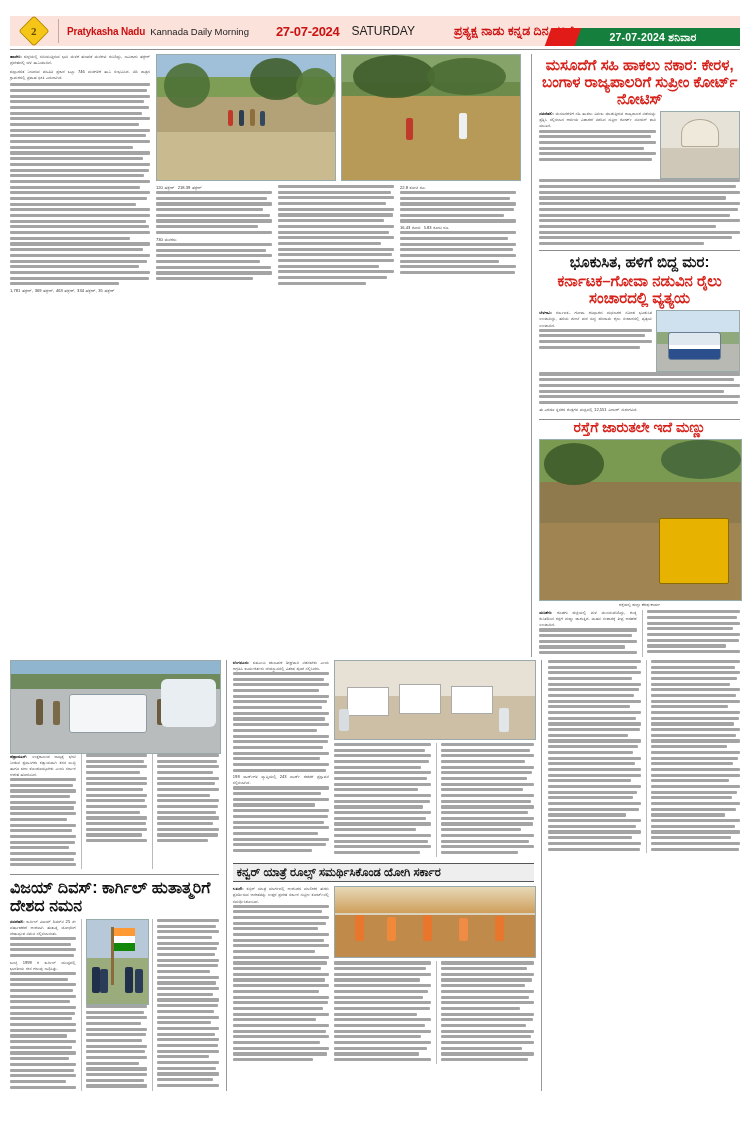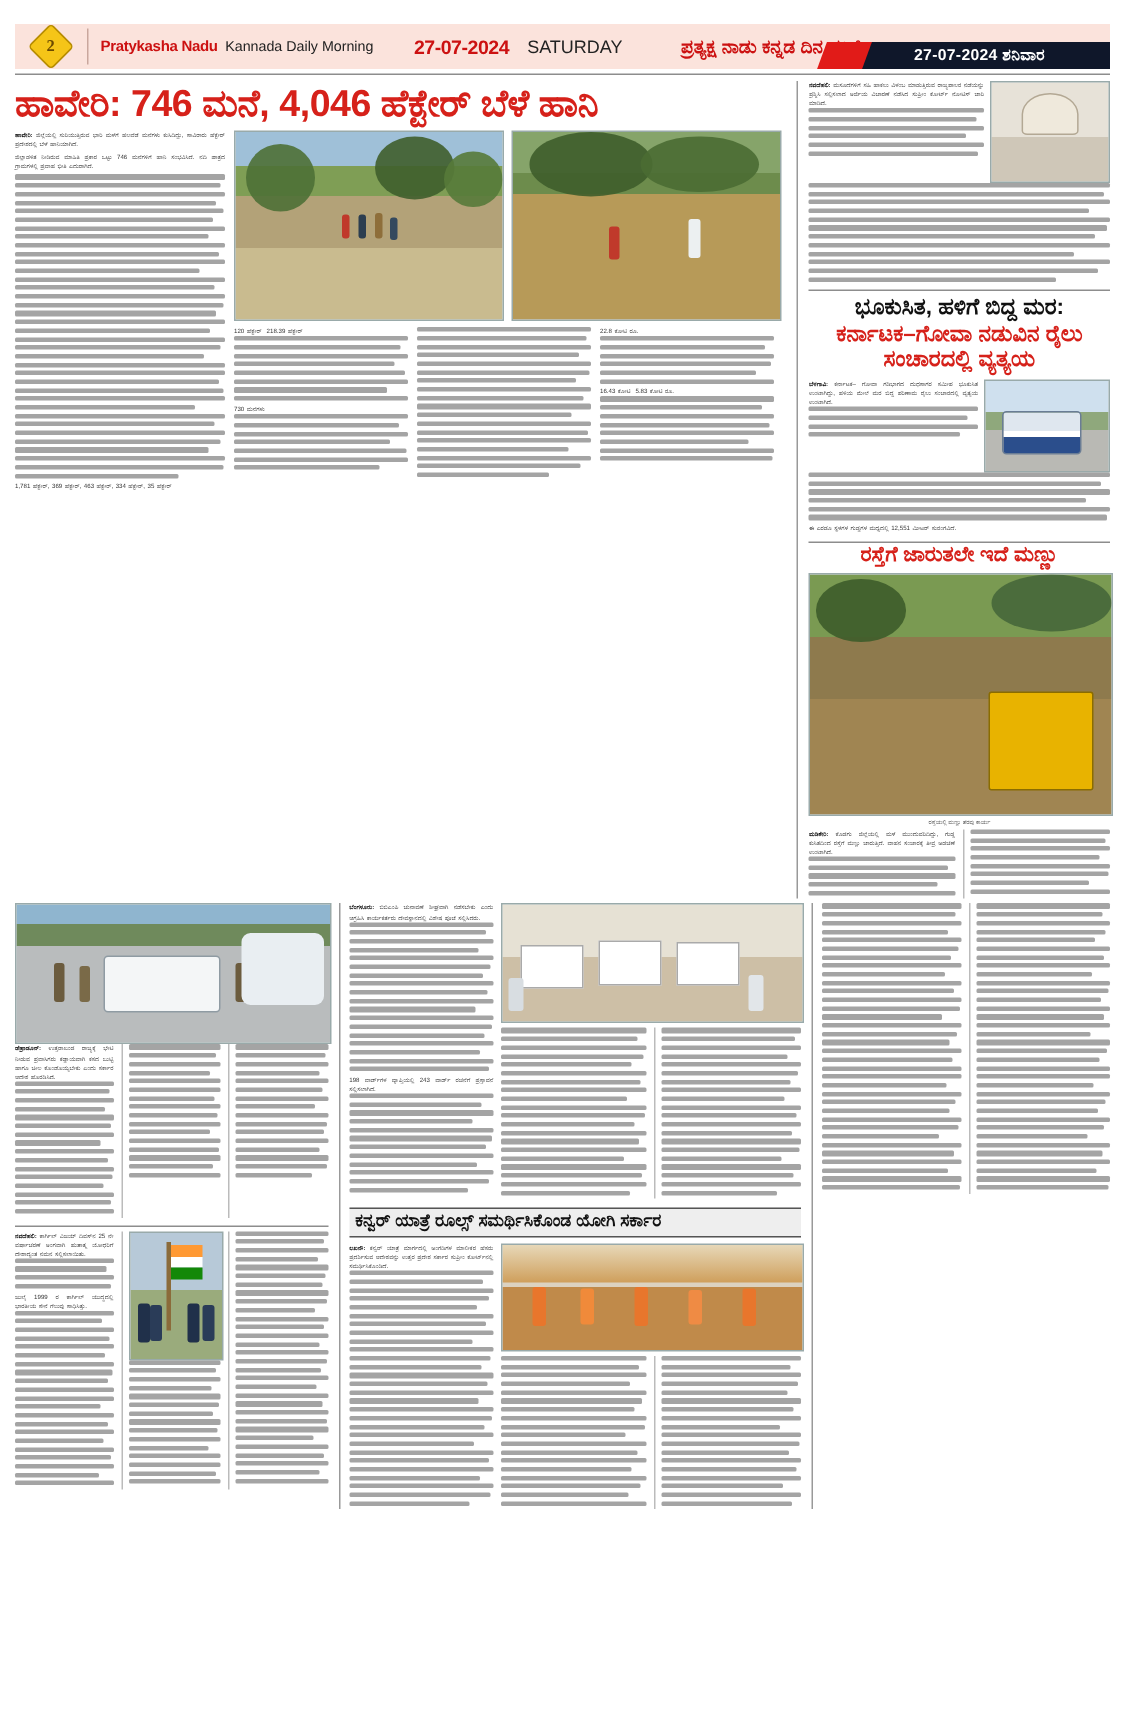--- a/index.html
+++ b/index.html
@@ -11,21 +11,21 @@
   .mh-badge{width:48px;display:flex;align-items:center;justify-content:center;background:#fbe3dc;}
   .badge-dia{width:20px;height:20px;background:#f5c518;border:1.2px solid #b58b00;transform:rotate(45deg);border-radius:3px;display:flex;align-items:center;justify-content:center;}
   .badge-dia span{transform:rotate(-45deg);font-size:11px;font-weight:bold;color:#6b4a00;font-family:"Liberation Serif",serif;}
   .mh-sep{width:1px;background:#c9a79d;margin:3px 8px 3px 0;}
   .mh-name{display:flex;align-items:baseline;gap:5px;}
   .mh-title{color:#cc1111;font-weight:bold;font-size:10px;letter-spacing:-.2px;}
   .mh-sub{color:#222;font-size:9.5px;}
   .mh-date{color:#cc1111;font-weight:bold;font-size:13px;margin-left:22px;letter-spacing:-.3px;}
   .mh-day{color:#222;font-size:12px;margin-left:7px;}
   .mh-kan{color:#cc1111;font-weight:bold;font-size:12.5px;margin-left:34px;}
-  .mh-red{position:absolute;right:0;top:12px;bottom:0;width:174px;background:#0f172a;color:#fff;display:flex;align-items:center;justify-content:center;font-size:10.5px;font-weight:bold;letter-spacing:.2px;}
+  .mh-red{position:absolute;right:0;top:12px;bottom:0;width:174px;background:#15803d;color:#fff;display:flex;align-items:center;justify-content:center;font-size:10.5px;font-weight:bold;letter-spacing:.2px;}
   .mh-red:before{content:"";position:absolute;left:-18px;top:0;bottom:0;width:30px;background:#e11b18;transform:skewX(-20deg);}
   .mh-red span{position:relative;z-index:2;}
 
   .rule{border-top:1px solid #8d8d8d;margin-top:3px;}
 
   
   .lead{display:flex;gap:7px;margin-top:4px;}
   .lead-main{width:520px;}
   .col-right{width:203px;border-left:1px solid #999;padding-left:7px;}
 
@@ -83,21 +83,20 @@
     </div>
     <div class="mh-red">
       <span>27-07-2024 ಶನಿವಾರ</span>
     </div>
   </div>
   <div class="rule"></div>
 
   <div class="lead">
 
     <div class="lead-main">
-      <h1 class="head">ಹಾವೇರಿ: 746 ಮನೆ, 4,046 ಹೆಕ್ಟೇರ್ ಬೆಳೆ ಹಾನಿ</h1>
 
       <div style="display:flex;gap:6px;">
 
         <div style="width:140px;">
           <div class="txt">
             <p><span class="lead-in">ಹಾವೇರಿ:</span>
                <span>ಜಿಲ್ಲೆಯಲ್ಲಿ ಸುರಿಯುತ್ತಿರುವ ಭಾರಿ ಮಳೆಗೆ ಹಲವೆಡೆ ಮನೆಗಳು ಕುಸಿದಿದ್ದು, ಸಾವಿರಾರು ಹೆಕ್ಟೇರ್ ಪ್ರದೇಶದಲ್ಲಿ ಬೆಳೆ ಹಾನಿಯಾಗಿದೆ.</span></p>
             <p><span>ಜಿಲ್ಲಾಡಳಿತ ನೀಡಿರುವ ಮಾಹಿತಿ ಪ್ರಕಾರ ಒಟ್ಟು 746 ಮನೆಗಳಿಗೆ ಹಾನಿ ಸಂಭವಿಸಿದೆ. ನದಿ ಪಾತ್ರದ ಗ್ರಾಮಗಳಲ್ಲಿ ಪ್ರವಾಹ ಭೀತಿ ಎದುರಾಗಿದೆ.</span></p>
           </div>
           <div>
@@ -234,20 +233,21 @@
               <div class="blurline" style="width:100%"></div>
                 <div class="blurline" style="width:99%"></div>
             </div>
           </div>
         </div>
       </div>
     </div>
 
     <div class="col-right">
 
+      <h2 class="head2">ಮಸೂದೆಗೆ ಸಹಿ ಹಾಕಲು ನಕಾರ: ಕೇರಳ, ಬಂಗಾಳ ರಾಜ್ಯಪಾಲರಿಗೆ ಸುಪ್ರೀಂ ಕೋರ್ಟ್ ನೋಟಿಸ್</h2>
       <div style="display:flex;gap:4px;">
         <div style="flex:1;">
           <div class="txt">
             <span class="lead-in">ನವದೆಹಲಿ:</span>
             <span>ಮಸೂದೆಗಳಿಗೆ ಸಹಿ ಹಾಕಲು ವಿಳಂಬ ಮಾಡುತ್ತಿರುವ ರಾಜ್ಯಪಾಲರ ನಡೆಯನ್ನು ಪ್ರಶ್ನಿಸಿ ಸಲ್ಲಿಸಲಾದ ಅರ್ಜಿಯ ವಿಚಾರಣೆ ನಡೆಸಿದ ಸುಪ್ರೀಂ ಕೋರ್ಟ್ ನೋಟಿಸ್ ಜಾರಿ ಮಾಡಿದೆ.</span>
           </div>
           <div class="blurline" style="width:100%"></div>
             <div class="blurline" style="width:96%"></div>
           <div class="blurline" style="width:100%"></div>
             <div class="blurline" style="width:90%"></div>
@@ -409,20 +409,21 @@
           <div class="blurline" style="width:91%"></div>
               <div class="blurline" style="width:100%"></div>
           <div class="blurline" style="width:98%"></div>
               <div class="blurline" style="width:83%"></div>
         </div>
           </div>
       </div>
 
       <div class="rule" style="margin:5px 0 3px;"></div>
 
+      <h2 class="blkhead" style="font-size:16px;">ವಿಜಯ್ ದಿವಸ್: ಕಾರ್ಗಿಲ್ ಹುತಾತ್ಮರಿಗೆ ದೇಶದ ನಮನ</h2>
       <div style="display:flex;gap:5px;">
         <div style="flex:1;">
           <div class="txt">
             <span class="lead-in">ನವದೆಹಲಿ:</span>
             <span>ಕಾರ್ಗಿಲ್ ವಿಜಯ್ ದಿವಸ್‌ನ 25 ನೇ ವರ್ಷಾಚರಣೆ ಅಂಗವಾಗಿ ಹುತಾತ್ಮ ಯೋಧರಿಗೆ ದೇಶಾದ್ಯಂತ ನಮನ ಸಲ್ಲಿಸಲಾಯಿತು.</span>
           </div>
           <div class="blurline" style="width:100%"></div>
             <div class="blurline" style="width:93%"></div>
           <div class="blurline" style="width:100%"></div>
             <div class="blurline" style="width:97%"></div>

